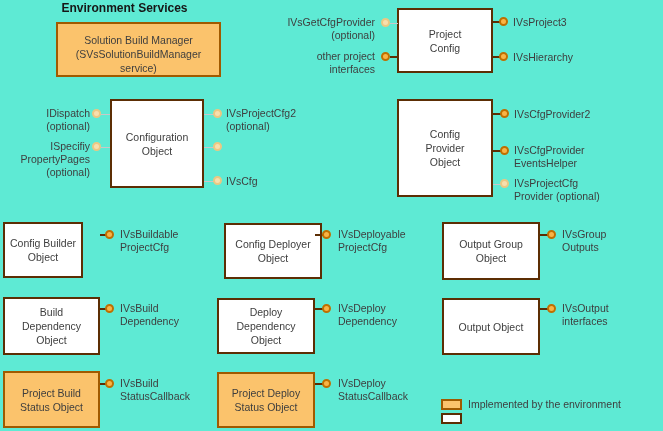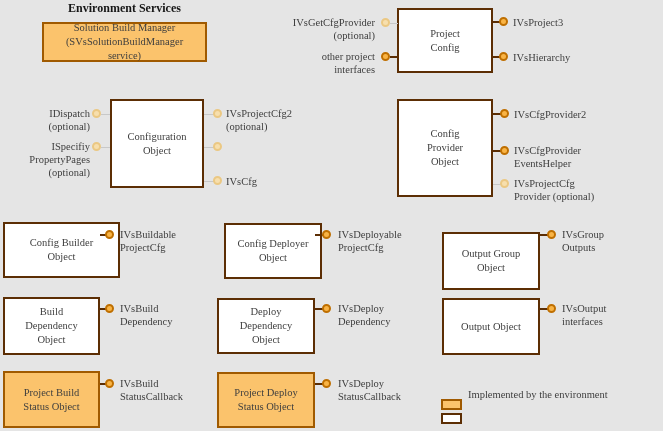--- a/index.html
+++ b/index.html
@@ -1,18 +1,18 @@
 <!DOCTYPE html>
 <html style="--environment-fill: #FBC36C; --environment-border: #A05A00; --project-border: #5C2E04; --connector-strong: #5C2E04; --connector-optional: #C8C8C8; --dot-strong-fill: #F9B445; --dot-strong-ring: #BF6F00; --dot-optional-fill: #F7DFAD; --dot-optional-ring: #EBC883;"><head>
 <meta charset="utf-8">
 <style>
   html,body { margin:0; padding:0; background:#fff; }
   .stage {
-    position:relative; width:663px; height:431px; background:#e5e5e5;
-    font-family:Liberation Serif, serif; overflow:hidden;
+    position:relative; width:663px; height:431px; background:#5eead4;
+    font-family:Liberation Sans, sans-serif; overflow:hidden;
   }
   .title {
     position:absolute; font-size:12px; font-weight:bold; color:#161616;
     text-align:center; white-space:pre-line;
   }
   .box {
     position:absolute; box-sizing:border-box;
     border:2px solid var(--project-border); background:#fff;
     display:flex; align-items:center; justify-content:center;
   }
@@ -41,21 +41,21 @@
   .legend-swatch.env { border-color:var(--environment-border); background:var(--environment-fill); }
   .legend-label { position:absolute; font-size:10.5px; color:#3e3e3e; }
 </style>
 </head>
 <body>
 
 <div class="stage">
 
   <div class="title" style="left:42px;top:1px;width:165px;">Environment Services</div>
 
-  <div class="box env" style="left:42px;top:22px;width:165px;height:40px;">
+  <div class="box env" style="left:56px;top:22px;width:165px;height:55px;align-items:flex-end;">
     <span class="box-label">Solution Build Manager
 (SVsSolutionBuildManager
 service)</span>
   </div>
   <div class="box" style="left:397px;top:8px;width:96px;height:65px;">
     <span class="box-label">Project
 Config</span>
   </div>
 
   <div class="cline pale" style="left:390px;top:23px;width:8px;"></div>
@@ -116,29 +116,29 @@
   <div class="cline" style="left:493px;top:150px;width:8px;"></div>
   <div class="dot" style="left:500px;top:146px;"></div>
   <div class="iface" style="left:514px;top:144px;">IVsCfgProvider
 EventsHelper</div>
 
   <div class="cline pale" style="left:493px;top:184px;width:8px;"></div>
   <div class="dot pale" style="left:500px;top:179px;"></div>
   <div class="iface" style="left:514px;top:177px;">IVsProjectCfg
 Provider (optional)</div>
 
-  <div class="box" style="left:3px;top:222px;width:117px;height:56px;">
+  <div class="box" style="left:3px;top:222px;width:80px;height:56px;">
     <span class="box-label">Config Builder
 Object</span>
   </div>
   <div class="box" style="left:224px;top:223px;width:98px;height:56px;">
     <span class="box-label">Config Deployer
 Object</span>
   </div>
-  <div class="box" style="left:442px;top:232px;width:98px;height:58px;">
+  <div class="box" style="left:442px;top:222px;width:98px;height:58px;">
     <span class="box-label">Output Group
 Object</span>
   </div>
 
   <div class="cline" style="left:100px;top:234px;width:6px;"></div>
   <div class="dot" style="left:105px;top:230px;"></div>
   <div class="iface" style="left:120px;top:228px;">IVsBuildable
 ProjectCfg</div>
 
   <div class="cline" style="left:315px;top:234px;width:8px;"></div>
@@ -193,16 +193,16 @@
   <div class="dot" style="left:105px;top:379px;"></div>
   <div class="iface" style="left:120px;top:377px;">IVsBuild
 StatusCallback</div>
 
   <div class="cline" style="left:315px;top:383px;width:8px;"></div>
   <div class="dot" style="left:322px;top:379px;"></div>
   <div class="iface" style="left:338px;top:377px;">IVsDeploy
 StatusCallback</div>
 
   <div class="legend-swatch env" style="left:441px;top:399px;"></div>
-  <div class="legend-label" style="left:468px;top:389px;">Implemented by the environment</div>
+  <div class="legend-label" style="left:468px;top:398px;">Implemented by the environment</div>
   <div class="legend-swatch" style="left:441px;top:413px;"></div>
 
 </div>
 
 </body></html>

